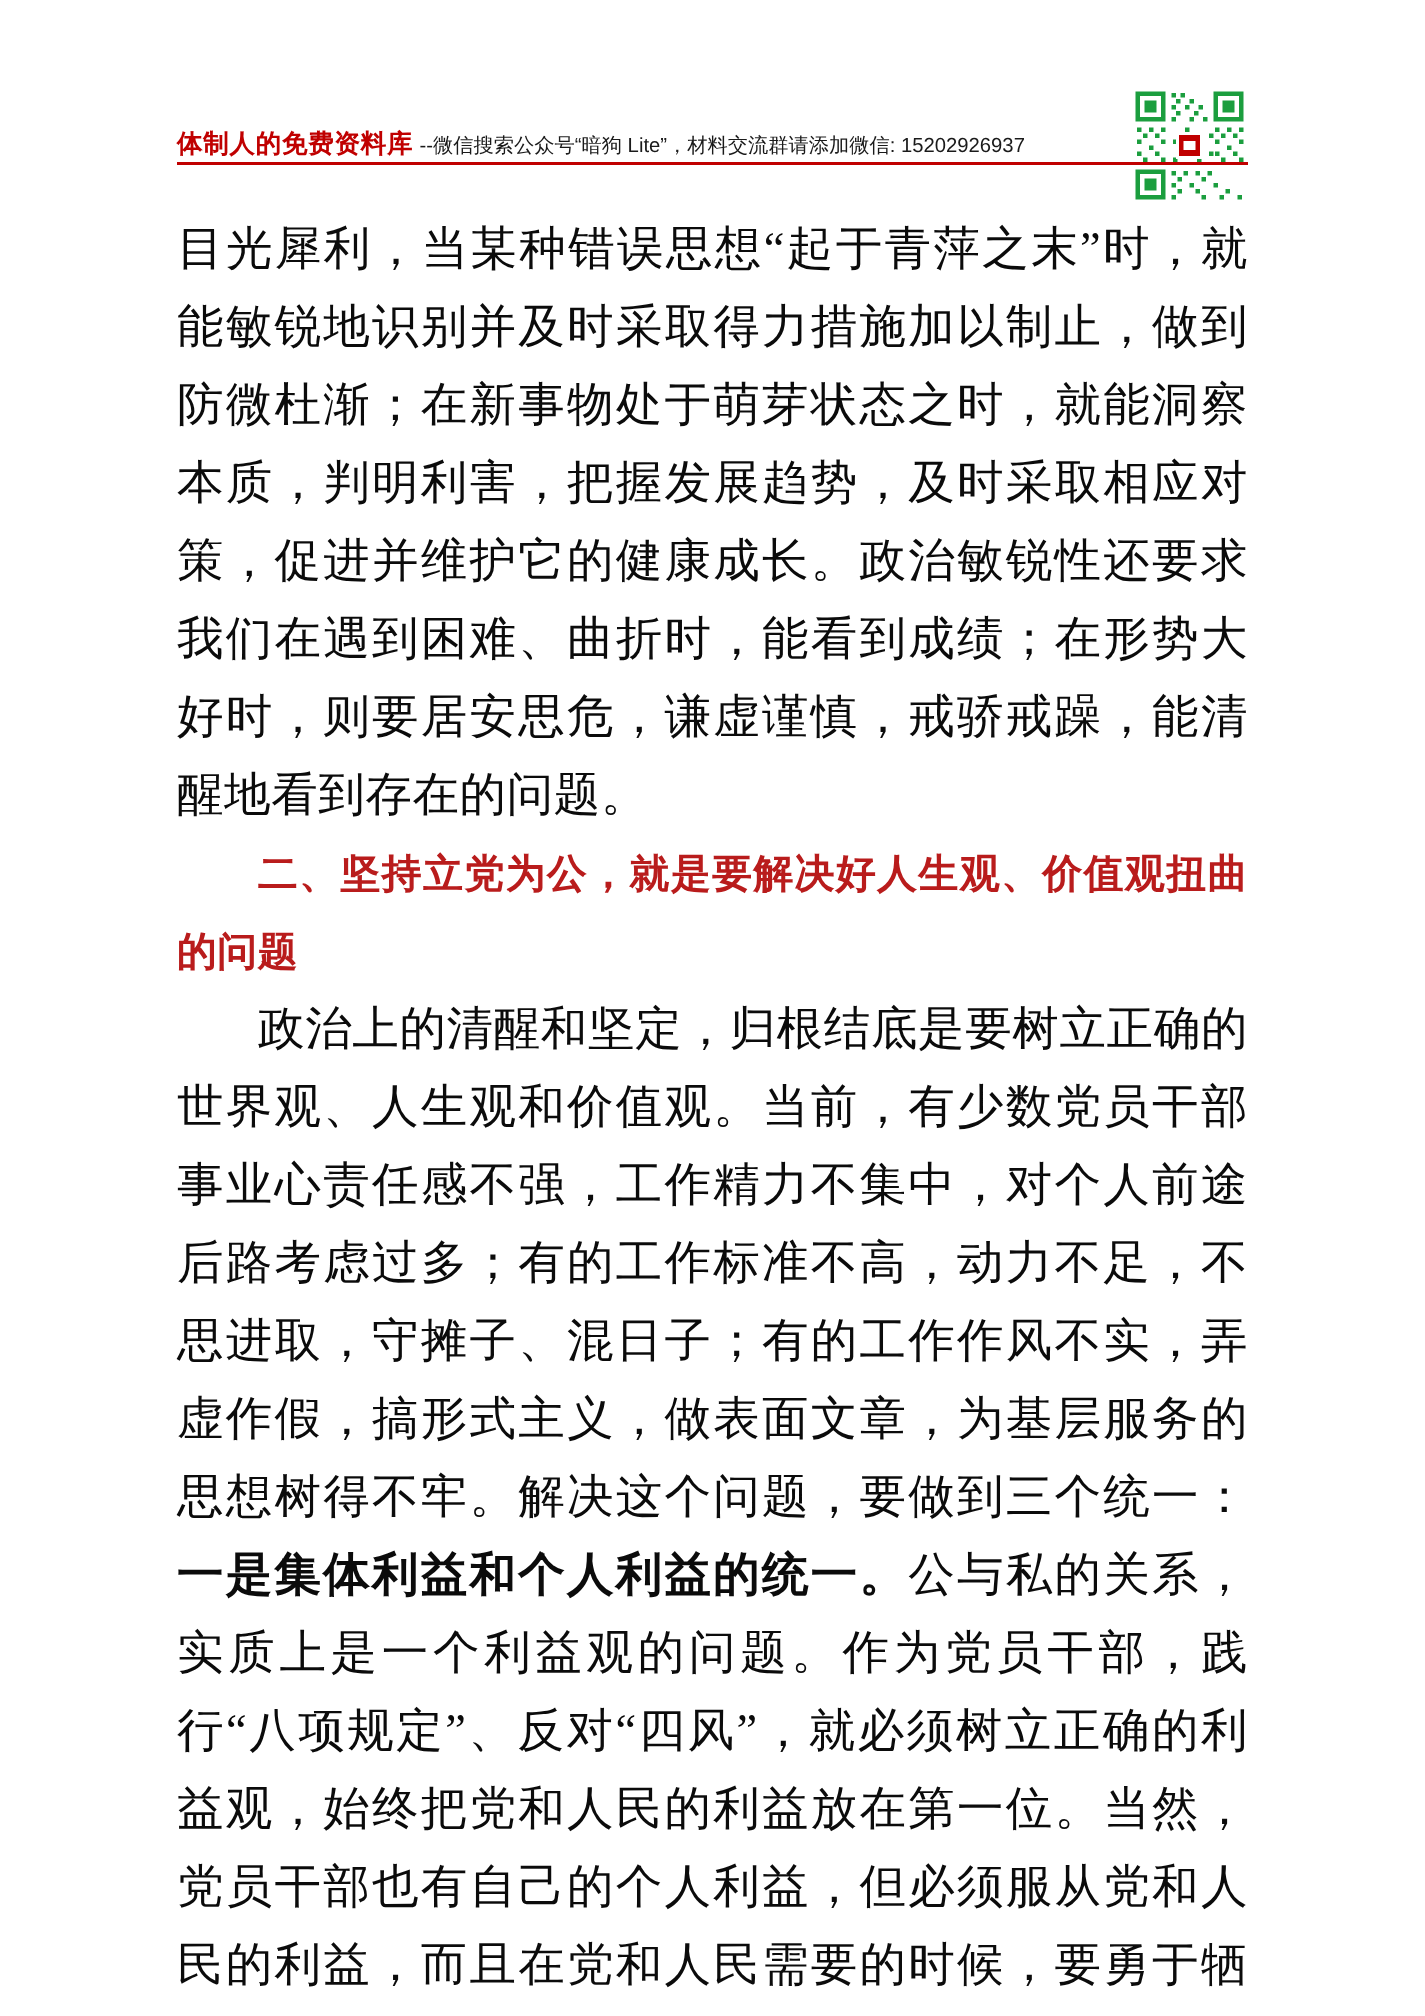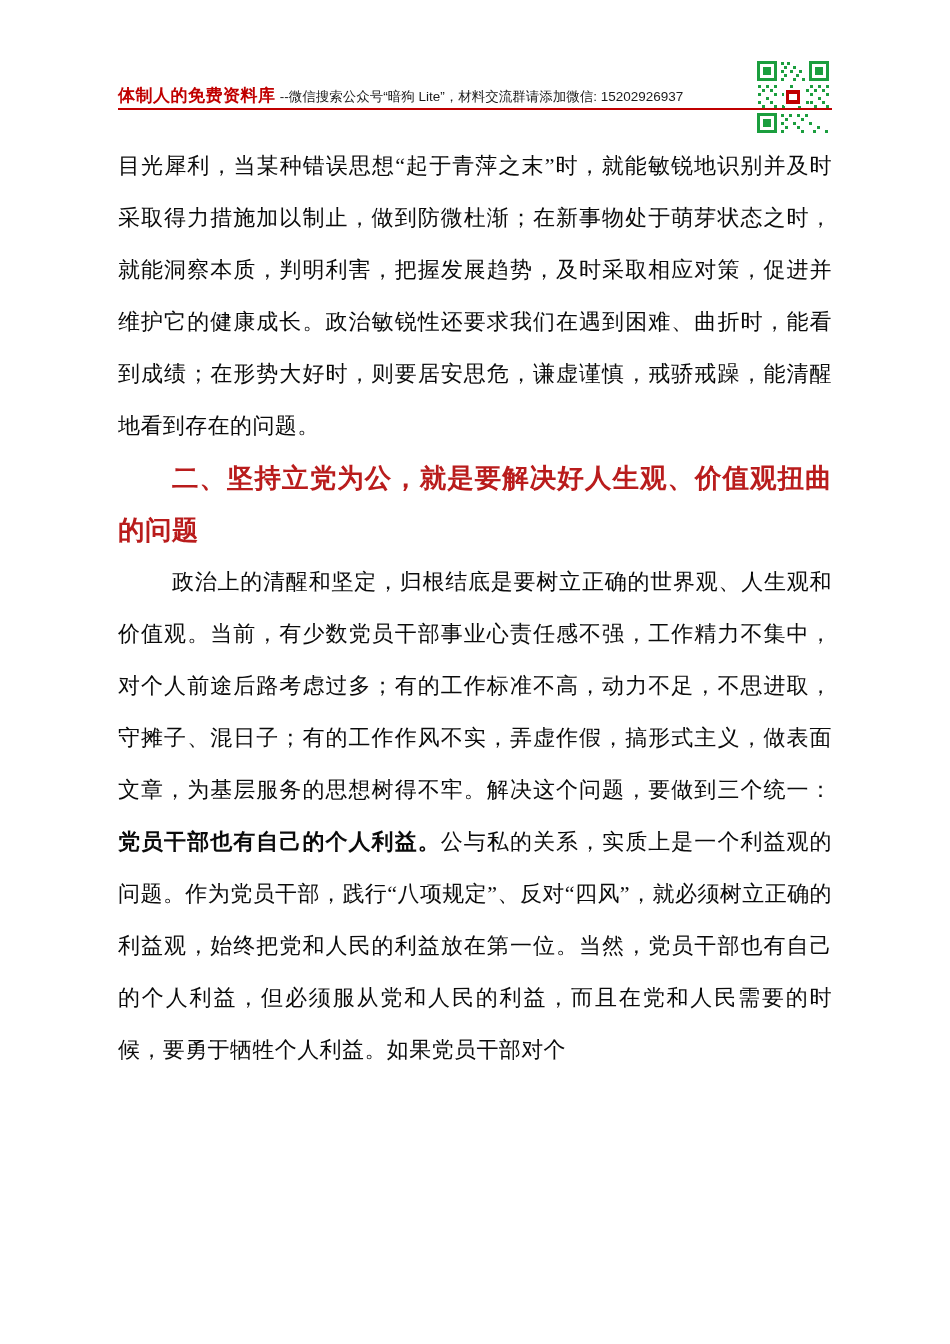--- a/index.html
+++ b/index.html
@@ -67,21 +67,21 @@
     font-size: 13.5px;
   }
 
   
   .content {
     margin-top: 22px;
   }
 
   p.para {
     margin: 0;
-    font-size: 22px;
+    font-size: 31px;
     line-height: 52px;
     color: #0b0b0b;
     text-align: justify;
     text-justify: inter-ideograph;
     letter-spacing: 0.4px;
     font-family: "Liberation Serif", "DejaVu Serif", serif;
   }
 
   p.indent {
     text-indent: 54px;
@@ -203,17 +203,17 @@
     <div class="banner-line"></div>
   </div>
 
   <div class="content">
 
     <p class="para">目光犀利，当某种错误思想“起于青萍之末”时，就能敏锐地识别并及时采取得力措施加以制止，做到防微杜渐；在新事物处于萌芽状态之时，就能洞察本质，判明利害，把握发展趋势，及时采取相应对策，促进并维护它的健康成长。政治敏锐性还要求我们在遇到困难、曲折时，能看到成绩；在形势大好时，则要居安思危，谦虚谨慎，戒骄戒躁，能清醒地看到存在的问题。</p>
 
     <p class="heading">二、坚持立党为公，就是要解决好人生观、价值观扭曲的问题</p>
 
     <p class="para indent">
-      <span>政治上的清醒和坚定，归根结底是要树立正确的世界观、人生观和价值观。当前，有少数党员干部事业心责任感不强，工作精力不集中，对个人前途后路考虑过多；有的工作标准不高，动力不足，不思进取，守摊子、混日子；有的工作作风不实，弄虚作假，搞形式主义，做表面文章，为基层服务的思想树得不牢。解决这个问题，要做到三个统一：</span><span class="bold-run">党员干部也有自己的个人利益。</span><span>公与私的关系，实质上是一个利益观的问题。作为党员干部，践行“八项规定”、反对“四风”，就必须树立正确的利益观，始终把党和人民的利益放在第一位。当然，党员干部也有自己的个人利益，但必须服从党和人民的利益，而且在党和人民需要的时候，要勇于牺牲个人利益。如果党员干部对个</span>
+      <span>政治上的清醒和坚定，归根结底是要树立正确的世界观、人生观和价值观。当前，有少数党员干部事业心责任感不强，工作精力不集中，对个人前途后路考虑过多；有的工作标准不高，动力不足，不思进取，守摊子、混日子；有的工作作风不实，弄虚作假，搞形式主义，做表面文章，为基层服务的思想树得不牢。解决这个问题，要做到三个统一：</span><span class="bold-run">一是集体利益和个人利益的统一。</span><span>公与私的关系，实质上是一个利益观的问题。作为党员干部，践行“八项规定”、反对“四风”，就必须树立正确的利益观，始终把党和人民的利益放在第一位。当然，党员干部也有自己的个人利益，但必须服从党和人民的利益，而且在党和人民需要的时候，要勇于牺牲个人利益。如果党员干部对个</span>
     </p>
 
   </div>
 </div>
 
 </body></html>

